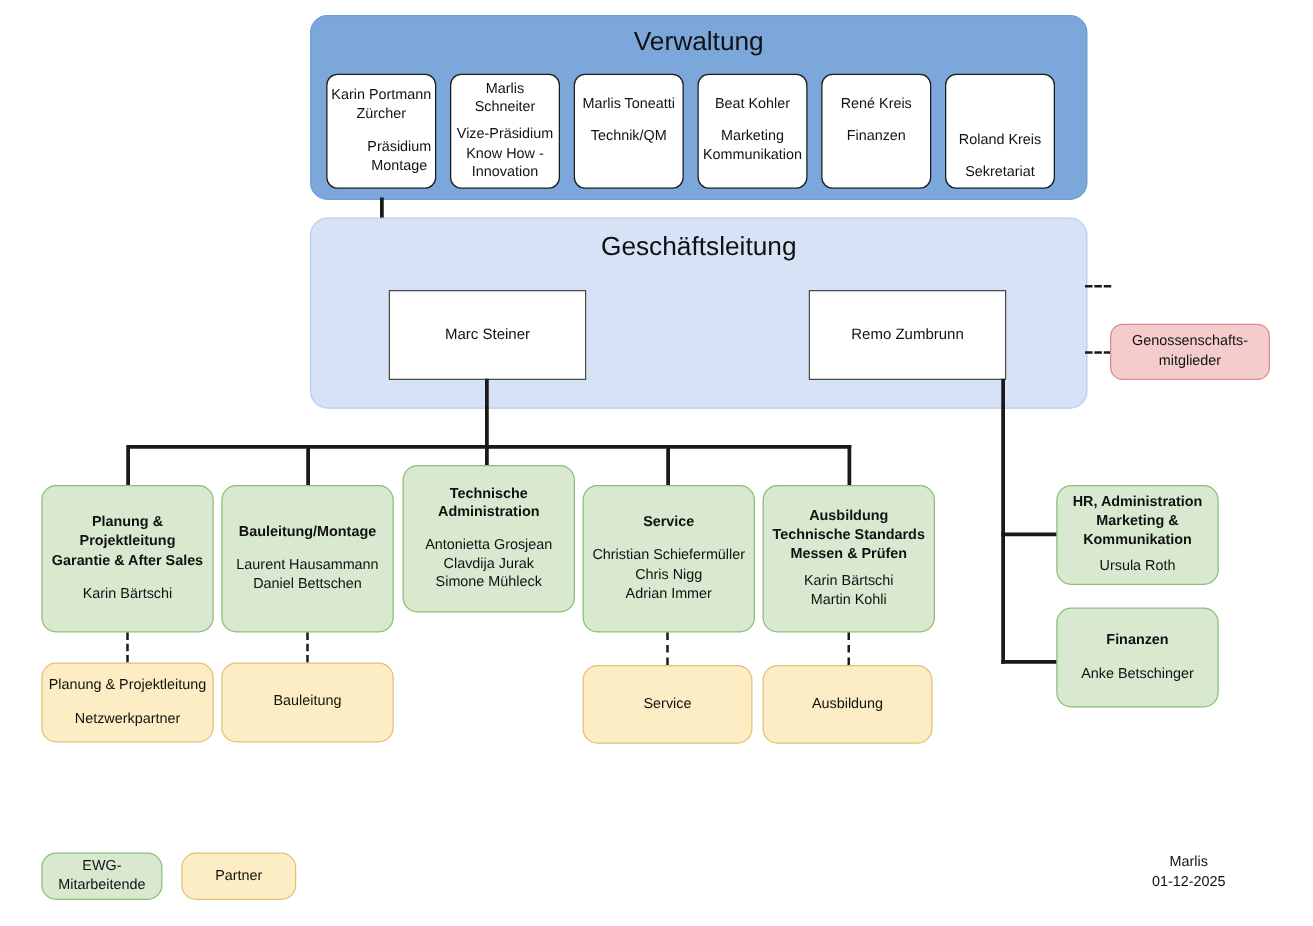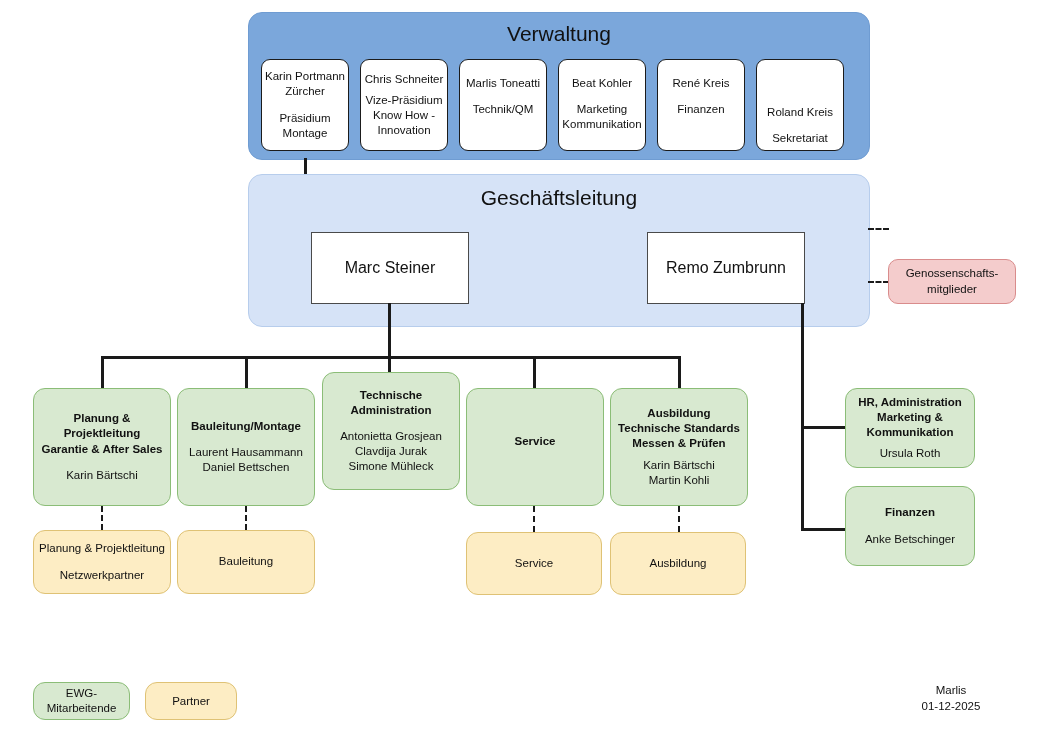--- a/index.html
+++ b/index.html
@@ -59,21 +59,21 @@
     border-radius: 9px;
     font-size: 11.5px;
     color: #121212;
     padding: 4px 3px;
   }
   
   .gl-box {
     background: #ffffff;
     border: 1.6px solid #4a4a4a;
     border-radius: 0;
-    font-size: 16px;
+    font-size: 12px;
     color: #121212;
   }
 
   .green-box {
     background: #d8e9d0;
     border: 1.2px solid #8bbd77;
     border-radius: 12px;
     font-size: 11.5px;
     color: #111111;
     padding: 6px 5px;
@@ -141,30 +141,30 @@
 </style>
 </head>
 <body>
 
 <div id="canvas">
 
   <div class="box container-blue" style="left:248px; top:12px; width:622px; height:148px;">
   </div>
   <div class="container-title" style="left:248px; top:22px; width:622px;">Verwaltung</div>
 
-  <div class="box person-box" style="left:261px; top:59px; width:88px; height:92px;">
+  <div class="box person-box" style="left:261px; top:59px; width:88px; height:92px;align-items:flex-end;">
     <span class="nowrap">Karin Portmann
 Zürcher</span>
     <span class="spacer-gap"></span>
     <span class="nowrap">Präsidium
 Montage</span>
   </div>
 
   <div class="box person-box" style="left:360px; top:59px; width:88px; height:92px;">
-    <span class="nowrap">Chris Schneiter</span>
+    <span class="nowrap">Marlis Schneiter</span>
     <span class="small-gap"></span>
     <span class="nowrap">Vize-Präsidium
 Know How -
 Innovation</span>
   </div>
 
   <div class="box person-box" style="left:459px; top:59px; width:88px; height:92px; justify-content:flex-start; padding-top:16px;">
     <span class="nowrap">Marlis Toneatti</span>
     <span class="spacer-gap"></span>
     <span class="nowrap">Technik/QM</span>
@@ -237,20 +237,23 @@
 Administration</span>
     <span class="spacer-gap"></span>
     <span class="nowrap">Antonietta Grosjean
 Clavdija Jurak
 Simone Mühleck</span>
   </div>
 
   <div class="box green-box" style="left:466px; top:388px; width:138px; height:118px;">
     <span class="nowrap bold-title">Service</span>
     <span class="spacer-gap"></span>
+    <span class="nowrap">Christian Schiefermüller
+Chris Nigg
+Adrian Immer</span>
   </div>
 
   <div class="box green-box" style="left:610px; top:388px; width:138px; height:118px;">
     <span class="nowrap bold-title">Ausbildung
 Technische Standards
 Messen &amp; Prüfen</span>
     <span class="small-gap"></span>
     <span class="nowrap">Karin Bärtschi
 Martin Kohli</span>
   </div>

